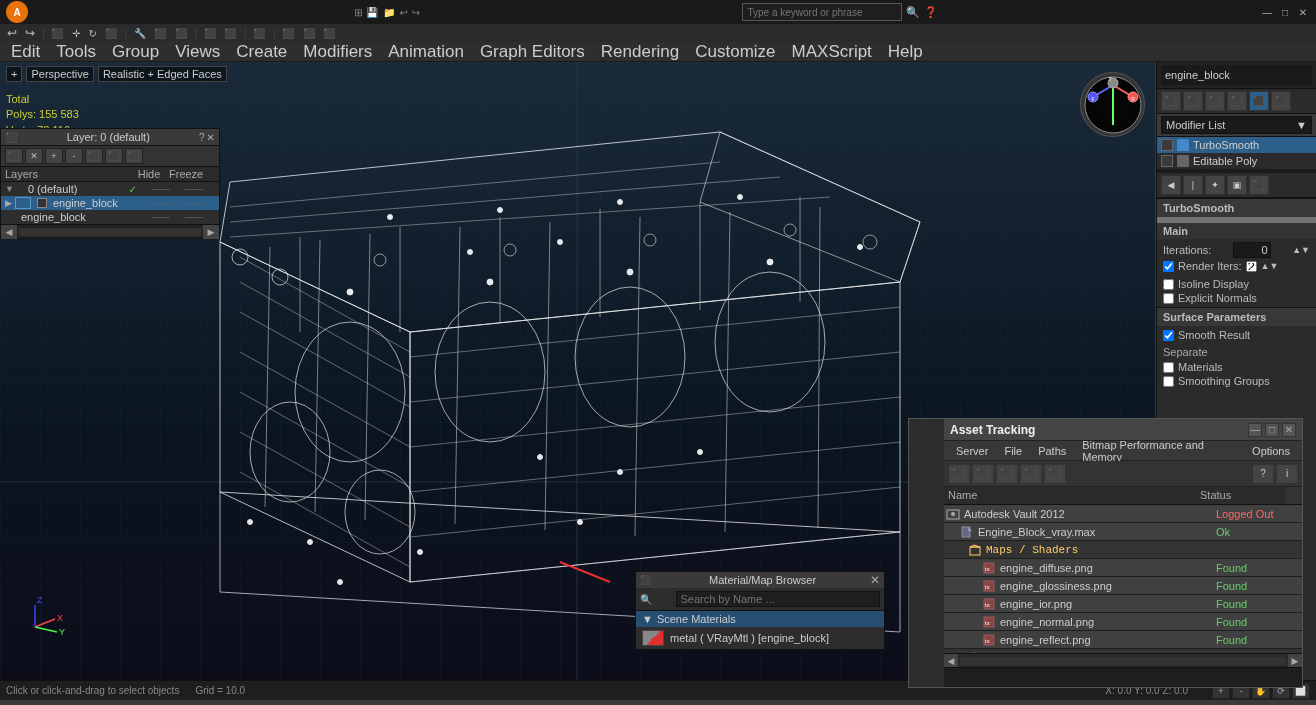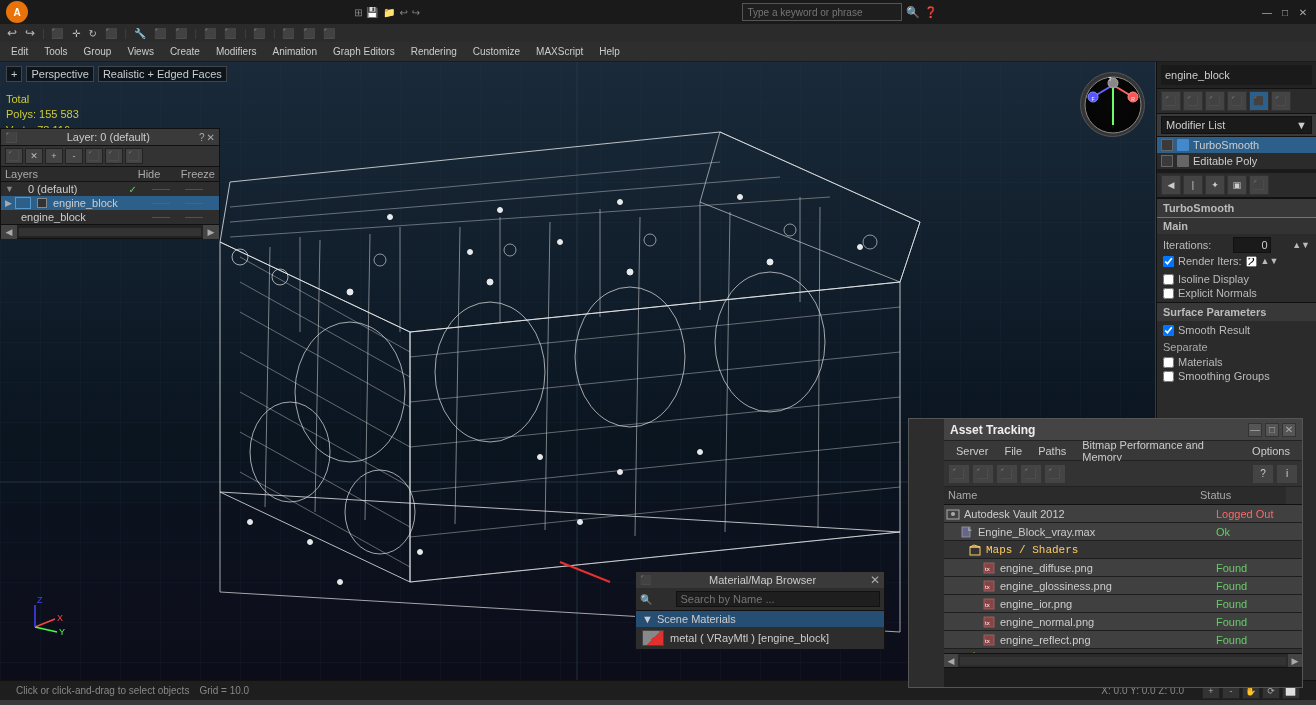--- a/index.html
+++ b/index.html
@@ -61,21 +61,21 @@
       height: 20px;
       background: #2e2e2e;
       display: flex;
       align-items: center;
       padding: 0 4px;
       gap: 2px;
       border-bottom: 1px solid #1a1a1a;
     }
     #menu-bar .menu-item {
       padding: 1px 7px;
-      font-size: 10px;
+      font-size: 17px;
       color: #ccc;
       cursor: pointer;
     }
 
     
     #viewport-container {
       position: relative;
       width: 1155px;
       height: 618px;
       background: #1e1e1e;
@@ -249,21 +249,21 @@
       cursor: pointer;
     }
     .layers-col-headers {
       display: flex;
       background: #2b2b2b;
       border-bottom: 1px solid #111;
       padding: 1px 4px;
     }
     .layers-col-headers .col-name { flex: 1; font-size: 11px; color: #aaa; }
     .layers-col-headers .col-hide { width: 40px; font-size: 11px; color: #aaa; text-align: center; }
-    .layers-col-headers .col-freeze { width: 46px; font-size: 11px; color: #aaa; text-align: right; }
+    .layers-col-headers .col-freeze { width: 46px; font-size: 11px; color: #aaa; text-align: left; }
     .layers-row {
       display: flex;
       align-items: center;
       padding: 1px 4px;
       gap: 3px;
       font-size: 11px;
       cursor: pointer;
     }
     .layers-row.selected { background: #2c5f8a; }
     .layers-row .row-name { flex: 1; color: #ccc; }
@@ -464,22 +464,22 @@
       position: relative;
     }
 
     
     #status-bar {
       height: 20px;
       background: #1e1e1e;
       border-top: 1px solid #111;
       display: flex;
       align-items: center;
-      padding: 0 16px;
-      gap: 10px;
+      padding: 0 6px;
+      gap: 16px;
     }
     #status-bar .status-item { font-size: 10px; color: #888; }
 
     
     #vp-header {
       position: absolute;
       top: 0; left: 0;
       width: 100%;
       height: 24px;
       display: flex;
@@ -832,21 +832,21 @@
       <div class="rpanel-nav-icon">◀</div>
       <div class="rpanel-nav-icon">|</div>
       <div class="rpanel-nav-icon">✦</div>
       <div class="rpanel-nav-icon">▣</div>
       <div class="rpanel-nav-icon">⬛</div>
     </div>
 
     <div class="rpanel-section">
       <div class="rpanel-section-title">TurboSmooth</div>
     </div>
-    <div style="background:#333;padding:2px 6px;border-top:1px solid #737373;">
+    <div style="background:#333;padding:2px 6px;border-top:6px solid #737373;">
       <div class="rpanel-section-title">Main</div>
     </div>
     <div style="padding:2px 6px;background:#2b2b2b;">
       <div class="rpanel-row">
         <span>Iterations:</span>
         <input class="num-field" type="text" value="0" style="">
         <span style="font-size:9px;cursor:pointer;">▲▼</span>
       </div>
       <div class="rpanel-checkbox">
         <input type="checkbox" checked="" style="">

